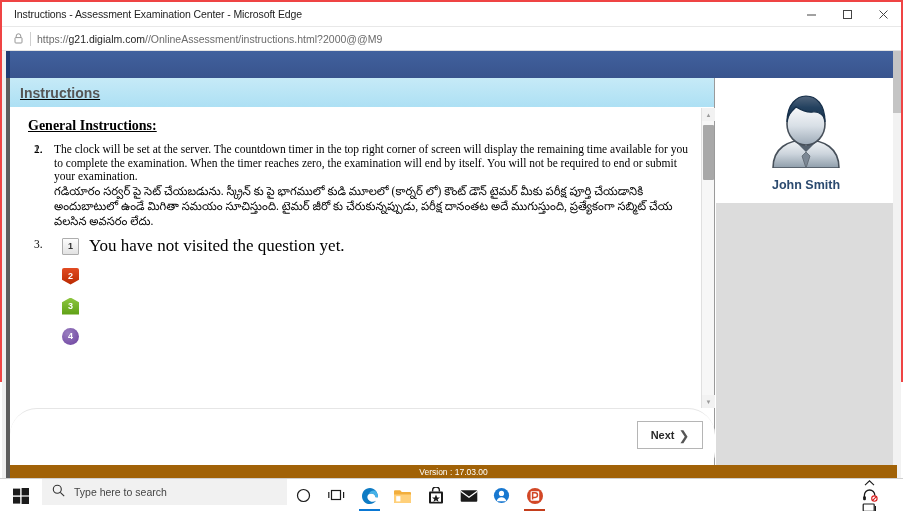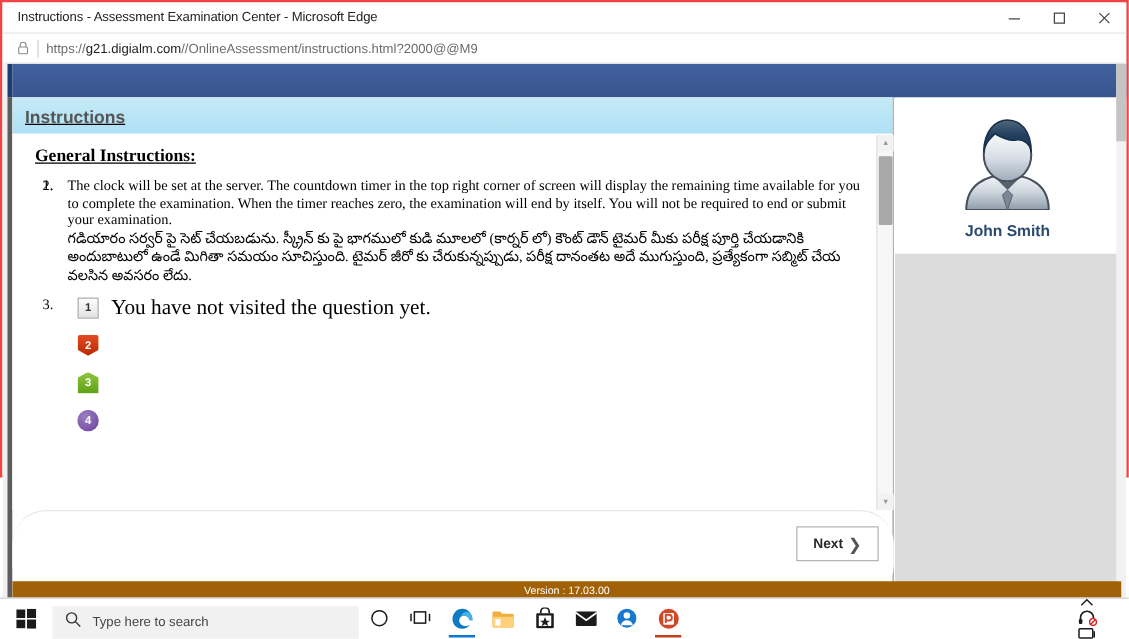--- a/index.html
+++ b/index.html
@@ -341,21 +341,21 @@
     font-family: "Liberation Sans", sans-serif;
   }
 
   
   #taskbar {
     position: absolute;
     left: 0; bottom: 0;
     width: 903px; height: 33px;
     background: #ffffff;
     display: flex;
-    align-items: flex-end;
+    align-items: flex-start;
     border-top: 1px solid #d0d0d0;
   }
   #start-button {
     width: 42px; height: 33px;
     display: flex; align-items: center; justify-content: center;
     cursor: pointer;
   }
   #search-box {
     width: 245px; height: 26px;
     background: #f1f1f1;

